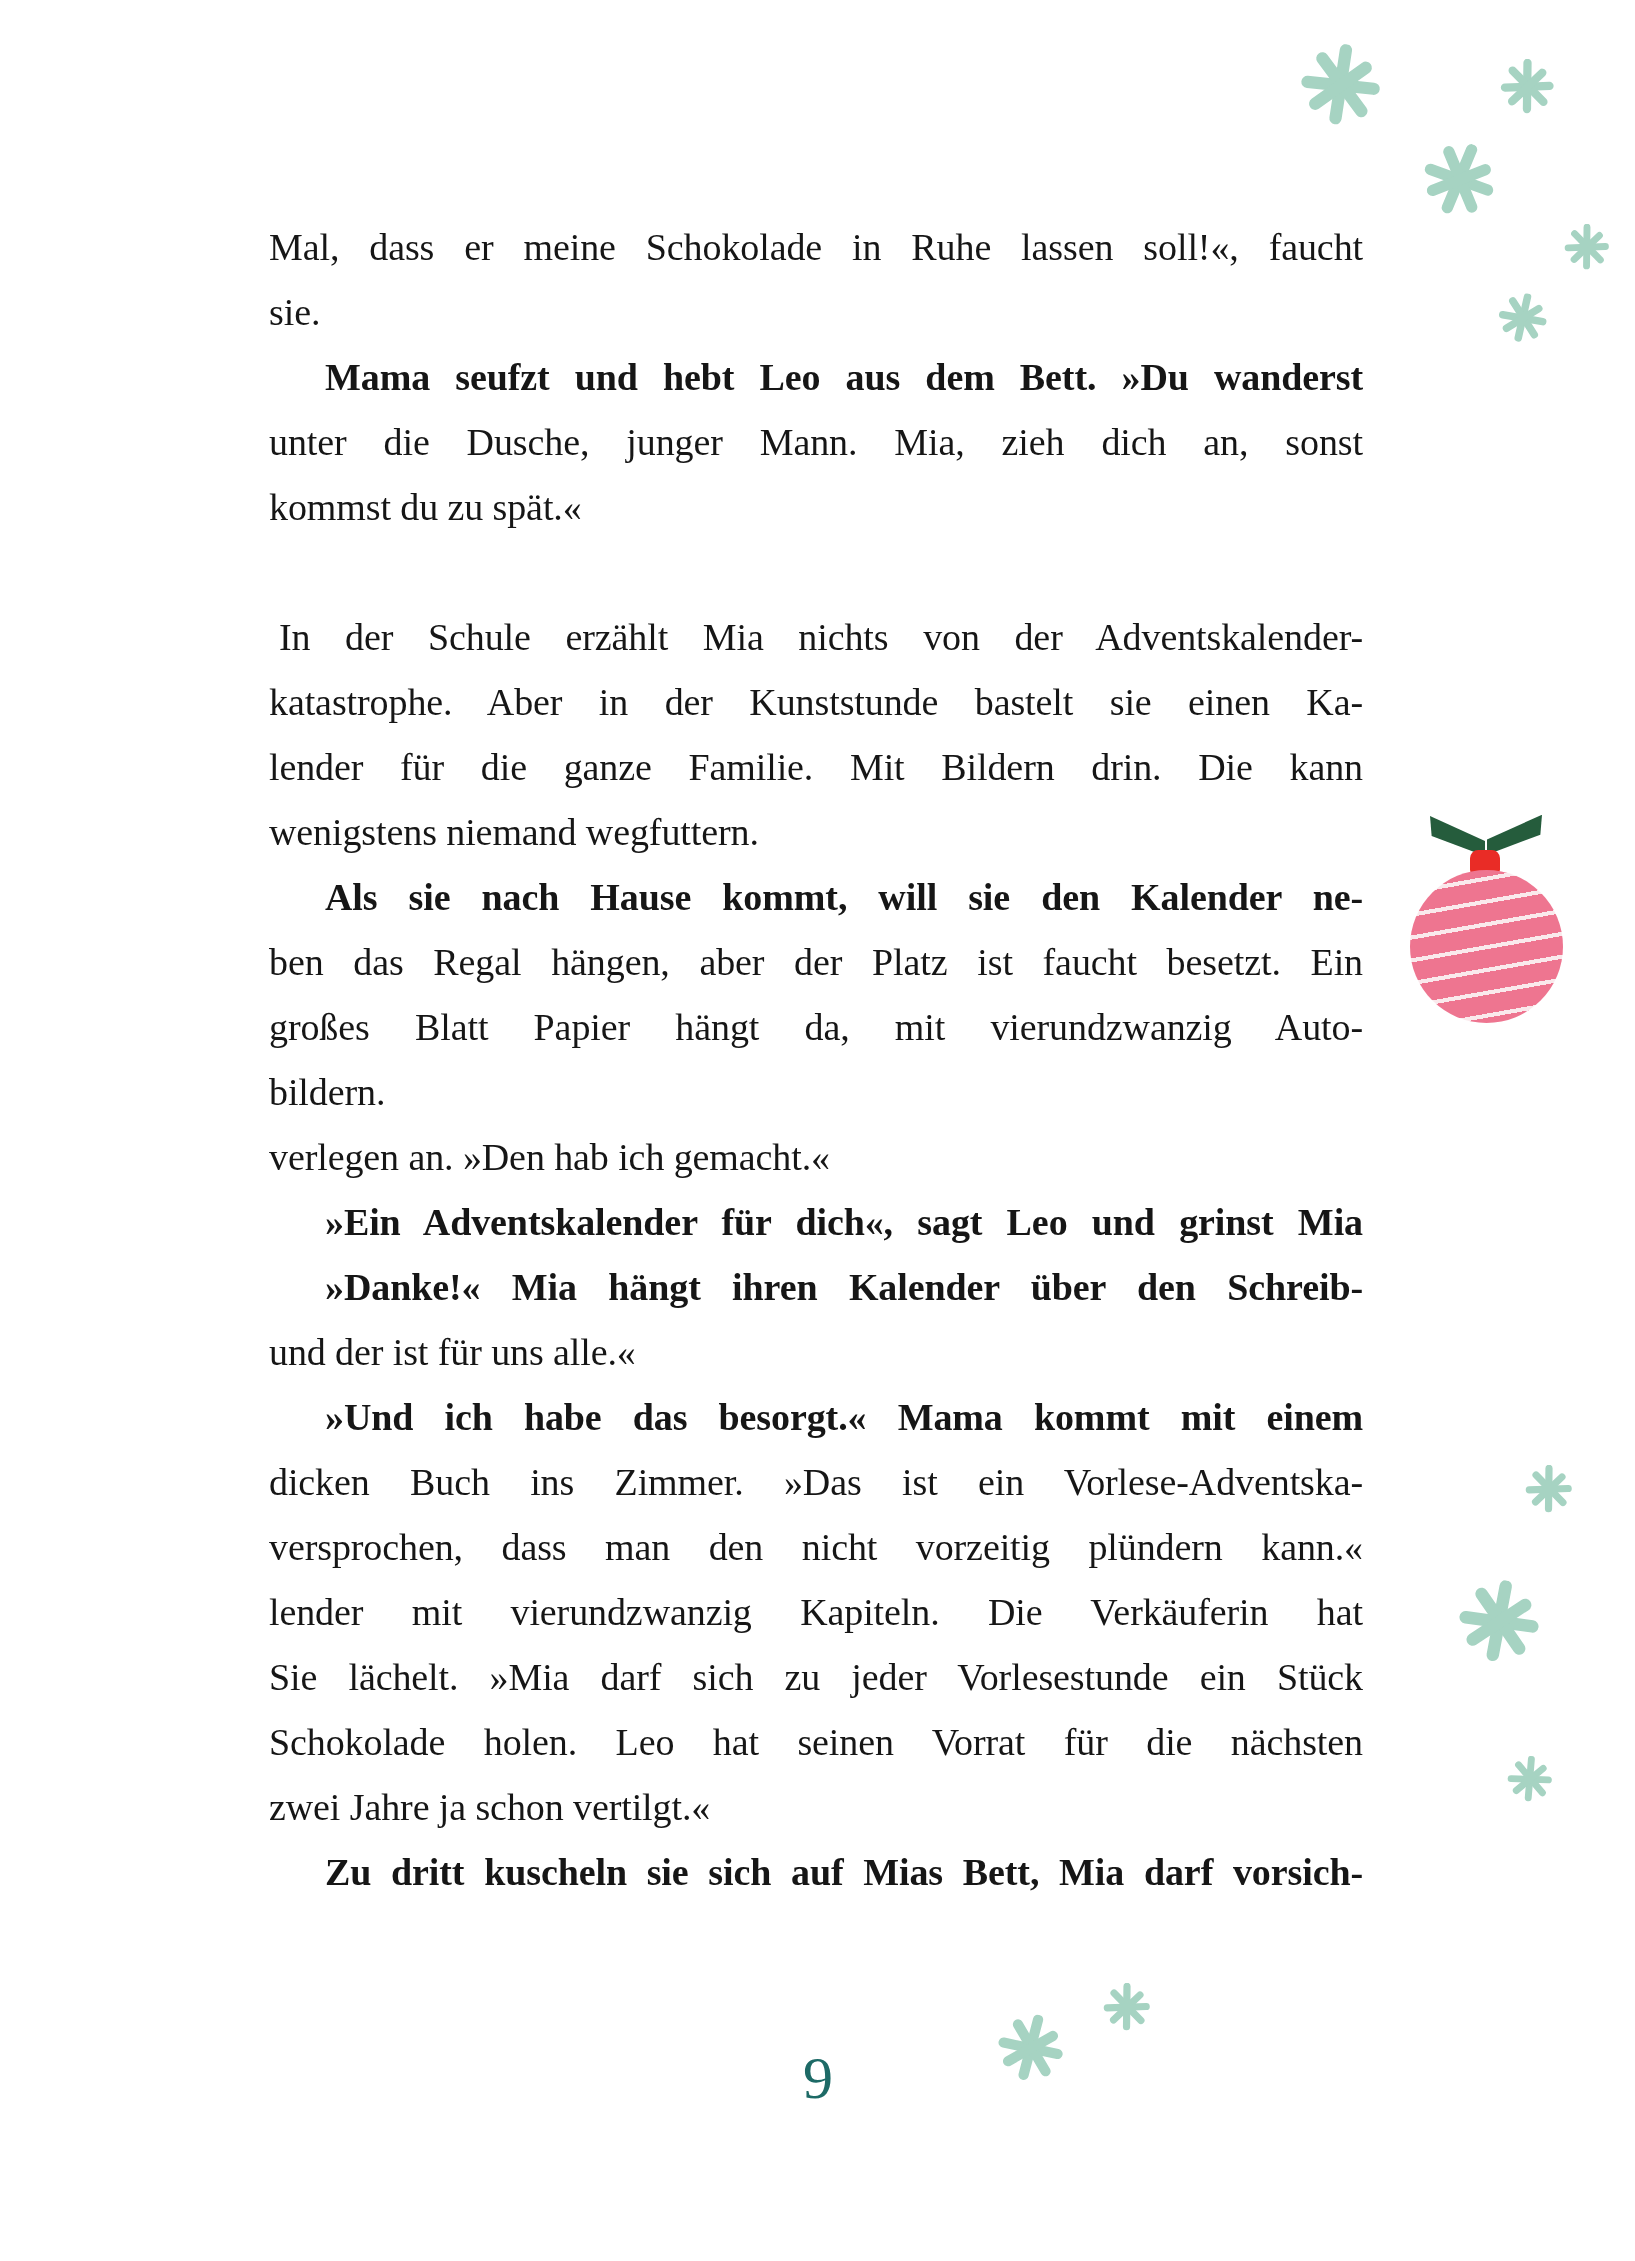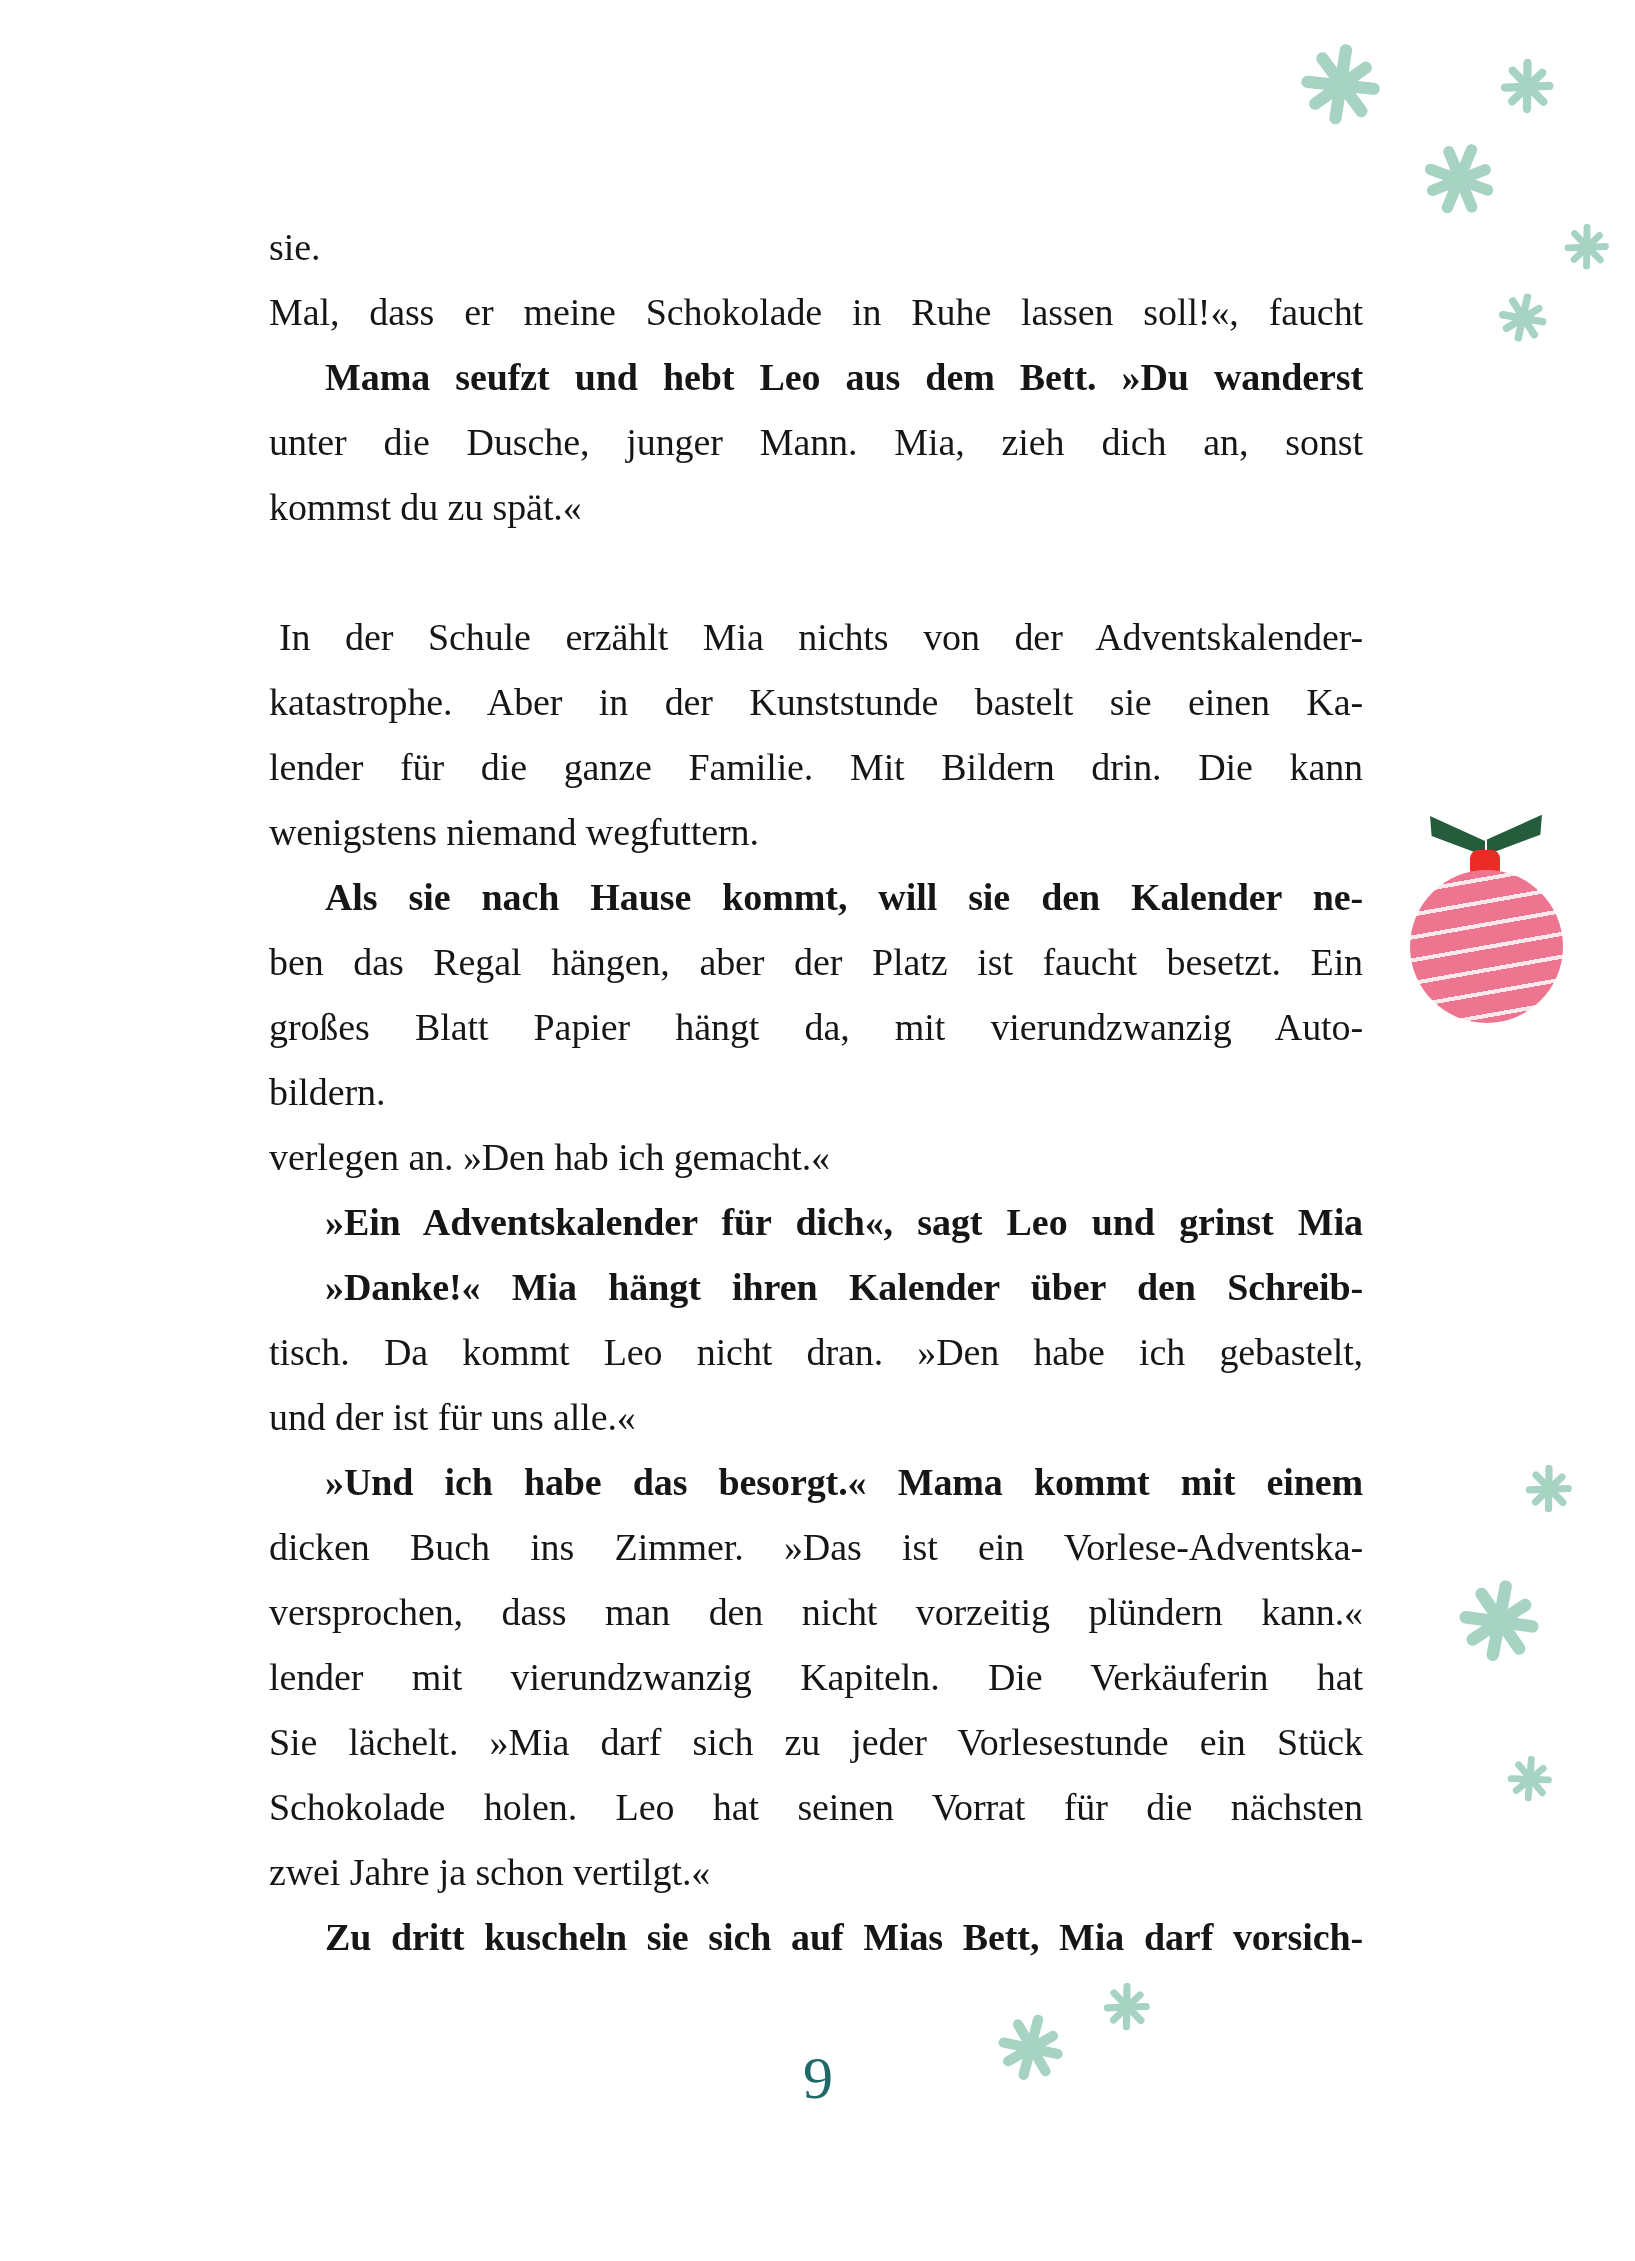--- a/index.html
+++ b/index.html
@@ -71,37 +71,36 @@
         <path d="M23 21 L79 78"></path>
         <path d="M77 25 L22 77"></path>
       </g>
     </symbol>
   </defs>
 </svg>
 
 <div class="page">
 
   <div class="textblock">
+    <div class="line">Mal, dass er meine Schokolade in Ruhe lassen soll!«, faucht</div>
     <div class="line short">sie.</div>
-    <div class="line">Mal, dass er meine Schokolade in Ruhe lassen soll!«, faucht</div>
     <div class="line indent">Mama seufzt und hebt Leo aus dem Bett. »Du wanderst</div>
     <div class="line">unter die Dusche, junger Mann. Mia, zieh dich an, sonst</div>
     <div class="line short">kommst du zu spät.«</div>
     <div class="line gap">In der Schule erzählt Mia nichts von der Adventskalender-</div>
     <div class="line">katastrophe. Aber in der Kunststunde bastelt sie einen Ka-</div>
     <div class="line">lender für die ganze Familie. Mit Bildern drin. Die kann</div>
     <div class="line short">wenigstens niemand wegfuttern.</div>
     <div class="line indent">Als sie nach Hause kommt, will sie den Kalender ne-</div>
     <div class="line">ben das Regal hängen, aber der Platz ist faucht besetzt. Ein</div>
     <div class="line">großes Blatt Papier hängt da, mit vierundzwanzig Auto-</div>
     <div class="line short">bildern.</div>
     <div class="line short">verlegen an. »Den hab ich gemacht.«</div>
     <div class="line indent">»Ein Adventskalender für dich«, sagt Leo und grinst Mia</div>
     <div class="line indent">»Danke!« Mia hängt ihren Kalender über den Schreib-</div>
-    <div class="line">tisch. Da kommt Leo nicht dran. »Den habe ich gebastelt,</div>
     <div class="line short">und der ist für uns alle.«</div>
     <div class="line indent">»Und ich habe das besorgt.« Mama kommt mit einem</div>
     <div class="line">dicken Buch ins Zimmer. »Das ist ein Vorlese-Adventska-</div>
     <div class="line">versprochen, dass man den nicht vorzeitig plündern kann.«</div>
     <div class="line">lender mit vierundzwanzig Kapiteln. Die Verkäuferin hat</div>
     <div class="line">Sie lächelt. »Mia darf sich zu jeder Vorlesestunde ein Stück</div>
     <div class="line">Schokolade holen. Leo hat seinen Vorrat für die nächsten</div>
     <div class="line short">zwei Jahre ja schon vertilgt.«</div>
     <div class="line indent">Zu dritt kuscheln sie sich auf Mias Bett, Mia darf vorsich-</div>
   </div>

